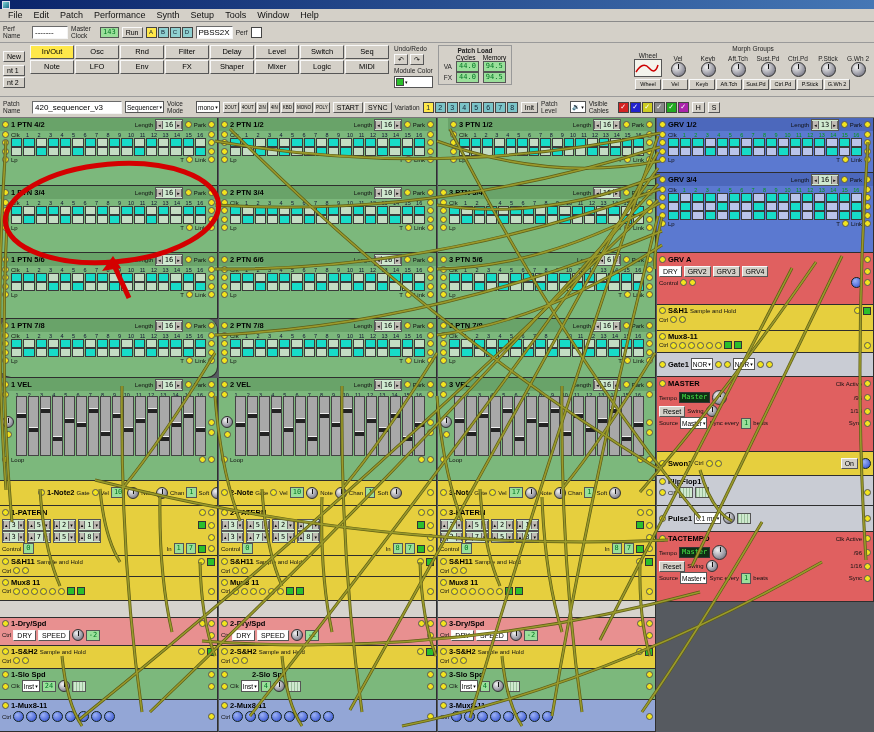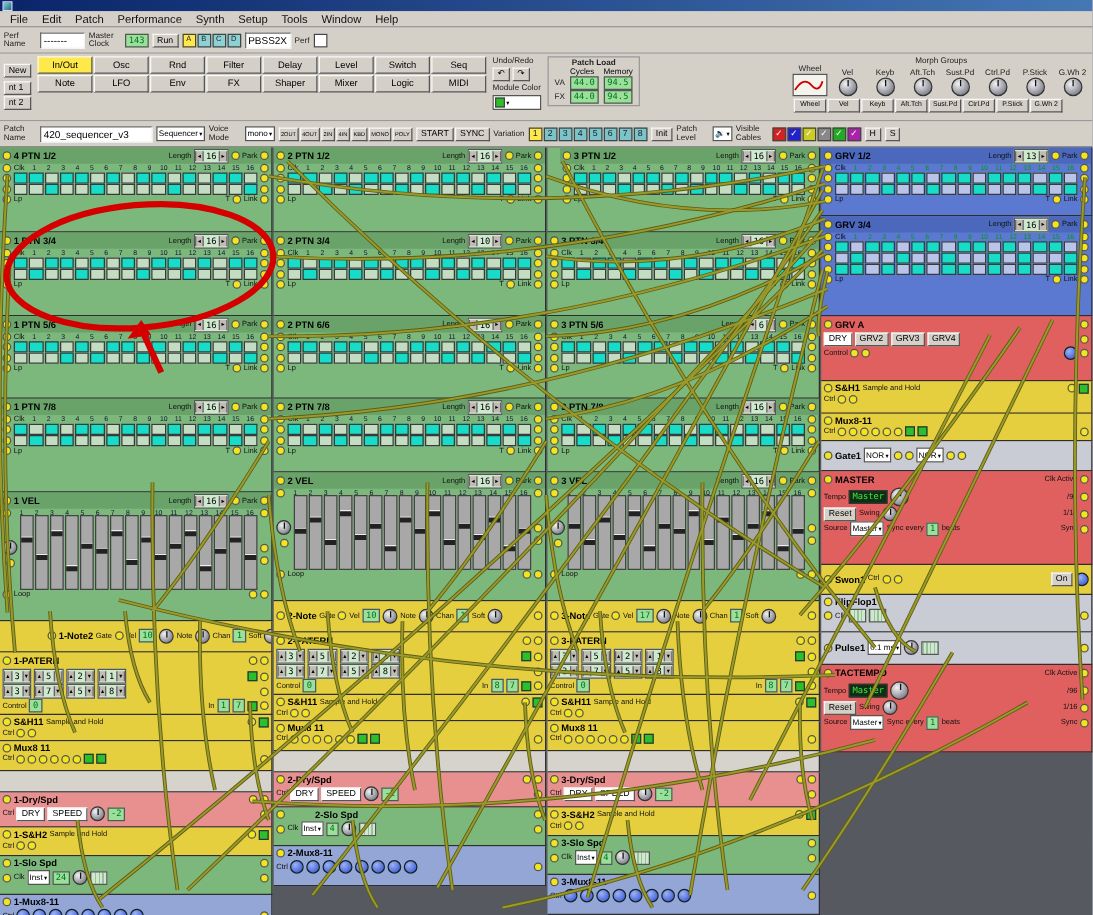--- a/index.html
+++ b/index.html
@@ -295,21 +295,21 @@
     </span>
   <span class="b3">H</span>
   <span class="b3">S</span>
 </div>
 
 <div id="patch-area">
     <div class="col" style="left: 0px; width: 218px;">
       <div class="mod m-ptn" style="height: 68px;">
         <div class="mod-head">
           <span class="port"></span>
-          <b class="mtitle">4 PTN 1/2</b>
+          <b class="mtitle">1 PTN 4/2</b>
           <span class="flex1"></span>
           <span class="tlab">Length</span>
           <span class="stepper">
             <span class="arr">◂</span>
             <span class="sval">16</span>
             <span class="arr">▸</span>
           </span>
           <span class="port"></span>
           <span class="tlab">Park</span>
           <span class="port"></span>
@@ -568,21 +568,21 @@
         <div class="row">
           <span class="port"></span>
           <span class="tlab">Lp</span>
           <span class="flex1"></span>
           <span class="tlab">T</span>
           <span class="port"></span>
           <span class="tlab">Link</span>
           <span class="port"></span>
         </div>
       </div>
-      <div class="mod m-ptn" style="height: 75px;">
+      <div class="mod m-ptn" style="height: 59px; border-radius: 11px;">
         <div class="mod-head">
           <span class="port"></span>
           <b class="mtitle">1 PTN 7/8</b>
           <span class="flex1"></span>
           <span class="tlab">Length</span>
           <span class="stepper">
             <span class="arr">◂</span>
             <span class="sval">16</span>
             <span class="arr">▸</span>
           </span>
@@ -1579,20 +1579,36 @@
           <span class="port"></span>
         </div>
         <div class="row">
           <span class="tlab">Ctrl</span>
           <span class="b3 wbtn">DRY</span>
           <span class="b3 wbtn">SPEED</span>
           <span class="knob sm"></span>
           <span class="lcdv">-2</span>
           <span class="flex1"></span>
           <span class="port"></span>
+        </div>
+      </div>
+      <div class="mod m-yel" style="height: 23px;">
+        <div class="row" style="height: 11px;">
+          <span class="port"></span>
+          <b class="mtitle">2-S&amp;H2</b>
+          <span class="tlab">Sample and Hold</span>
+          <span class="flex1"></span>
+          <span class="port"></span>
+          <span class="gsq"></span>
+        </div>
+        <div class="row">
+          <span class="tlab">Ctrl</span>
+          <span class="port"></span>
+          <span class="port"></span>
+          <span class="flex1"></span>
         </div>
       </div>
       <div class="mod m-ptn" style="height: 31px;">
         <div class="row" style="height: 11px; gap: 24px;">
           <span class="port"></span>
           <b class="mtitle">2-Slo Spd</b>
           <span class="flex1"></span>
           <span class="port"></span>
         </div>
         <div class="row">

